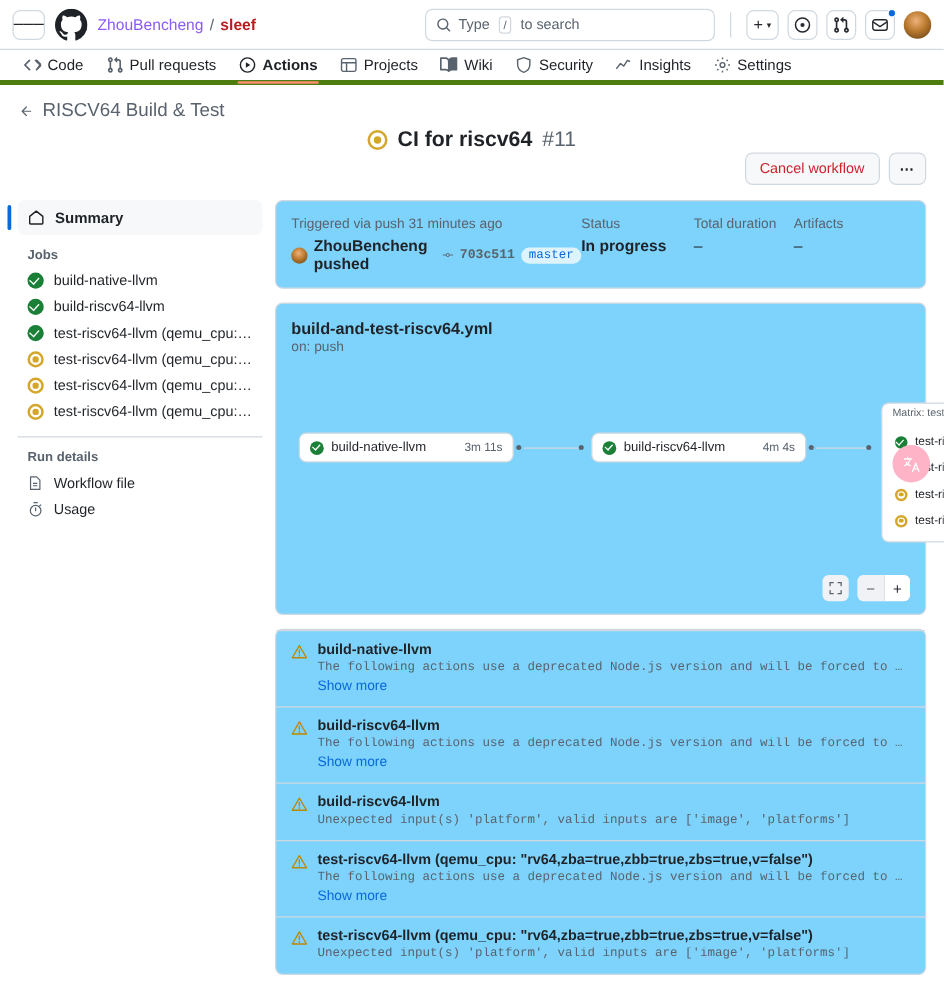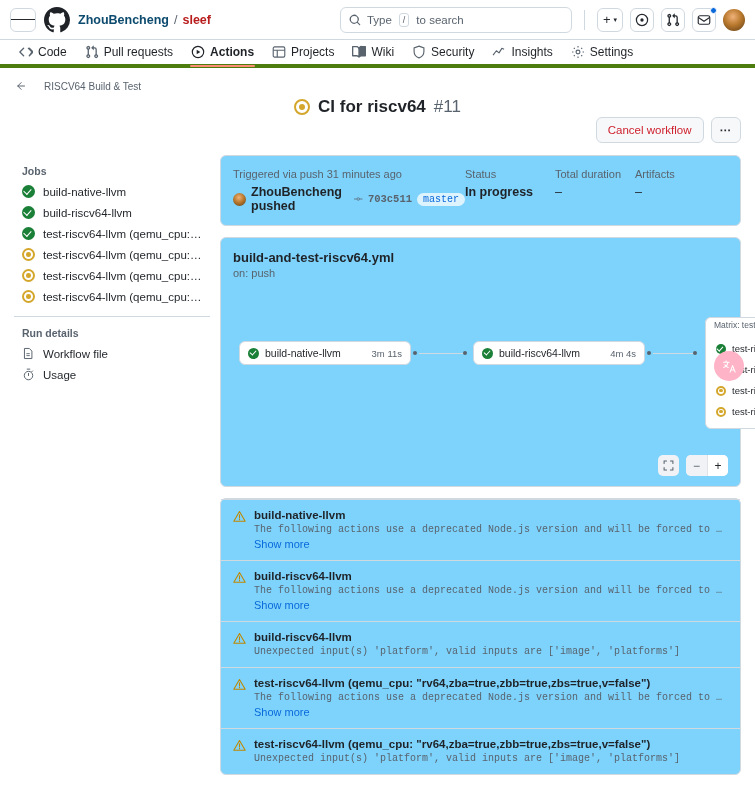--- a/index.html
+++ b/index.html
@@ -23,21 +23,21 @@
   }
   .hamburger {
     width: 26px; height: 24px;
     border: 1px solid #d1d9e0; border-radius: 6px;
     display: flex; align-items: center; justify-content: center;
     flex-shrink: 0;
   }
   .hamburger span { display:block; width:12px; height:1.4px; background:#25292e; margin:1.3px 0; }
   .gh-logo { width: 26px; height: 26px; flex-shrink: 0; }
   .breadcrumb { display: flex; align-items: center; gap: 5px; font-size: 12.5px; white-space: nowrap; }
-  .breadcrumb .owner { color: #0c4a6e; font-weight: bold; }
+  .breadcrumb .owner { color: #8b5cf6; }
   .breadcrumb .sep { color: #59636e; }
   .breadcrumb .repo { font-weight: bold; color: #b91c1c; }
 
   .search-box {
     margin-left: auto;
     width: 232px; height: 26px;
     border: 1px solid #d1d9e0; border-radius: 6px;
     display: flex; align-items: center; gap: 6px;
     padding: 0 8px;
     color: #59636e; font-size: 11.5px;
@@ -89,22 +89,22 @@
   .navtab.active { font-weight: bold; }
   .navtab.active::after {
     content: ""; position: absolute; left: 8px; right: 8px; bottom: -1px;
     height: 2px; background: #fd8c73; border-radius: 2px;
   }
   .navtab svg { flex-shrink: 0; }
 
   
   .run-header { padding: 12px 14px 8px 14px; }
   .back-link {
-    display: flex; align-items: center; gap: 18px;
-    font-size: 10px; color: #59636e; margin-bottom: 5px;
+    display: flex; align-items: center; gap: 8px;
+    font-size: 15px; color: #59636e; margin-bottom: 5px;
   }
   .run-title-row { display: flex; align-items: center; flex-direction: column; }
   .run-title {
     display: flex; align-items: center; gap: 8px;
     font-size: 17px; font-weight: bold;
   }
   .run-number { color: #59636e; font-weight: normal; }
   .run-actions { margin-left: auto; display: flex; align-items: flex-end; gap: 7px; }
   .btn {
     height: 26px; border: 1px solid #d1d9e0; border-radius: 6px;
@@ -376,20 +376,26 @@
     <div class="run-actions">
       <div class="btn danger">Cancel workflow</div>
       <div class="btn kebab">⋯</div>
     </div>
   </div>
 </div>
 
 <div class="body-wrap">
 
   <div class="sidebar">
+    <div class="side-item selected">
+      <svg width="14" height="14" viewBox="0 0 16 16">
+        <path d="M2 7 8 2.2 14 7v6.3a.7.7 0 0 1-.7.7H2.7a.7.7 0 0 1-.7-.7Z" fill="none" stroke="#1f2328" stroke-width="1.3" stroke-linejoin="round"></path>
+      </svg>
+      <span>Summary</span>
+    </div>
 
     <div class="side-section-title">Jobs</div>
 
     <div class="job-item">
       <span class="st success"></span>
       <span class="job-label">build-native-llvm</span>
     </div>
     <div class="job-item">
       <span class="st success"></span>
       <span class="job-label">build-riscv64-llvm</span>

